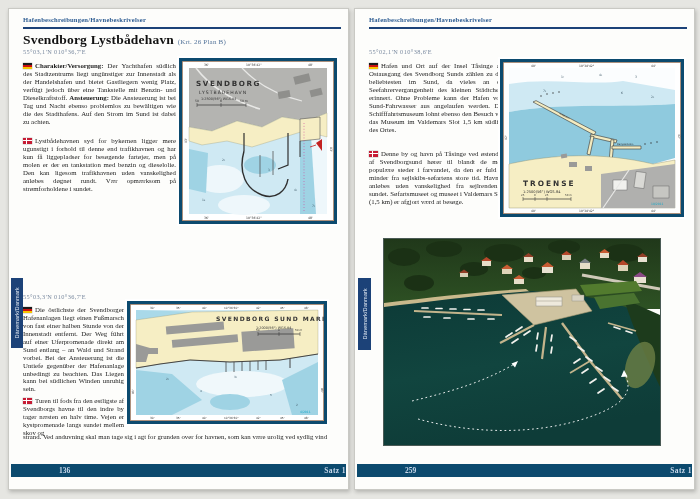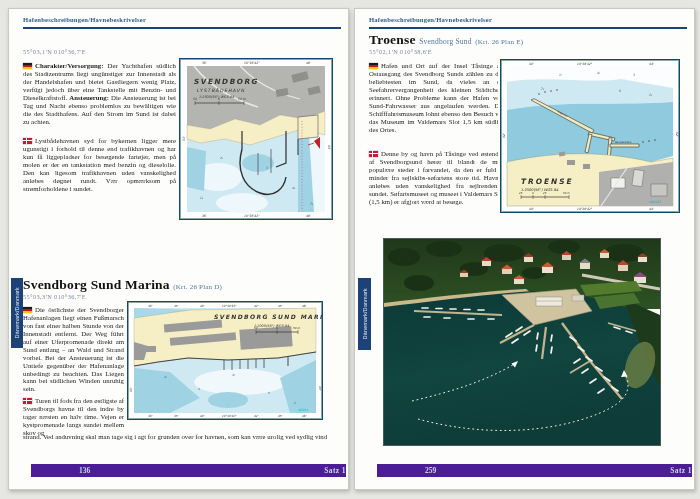--- a/index.html
+++ b/index.html
@@ -20,40 +20,44 @@
   .para{position:absolute;font-size:6.8px;line-height:1.17;color:#1d1d1d;
         text-align:justify;}
   .para b{font-weight:bold;}
   .flag{display:inline-block;width:9px;height:5.5px;vertical-align:-0.5px;margin-right:3px;
         box-shadow:0 0 0 .3px #aaa;}
   .flag-de{background:linear-gradient(to bottom,#1a1a1a 33%,#cc1111 33%,#cc1111 66%,#f5c400 66%);}
   .flag-dk{background:
       linear-gradient(to right,rgba(0,0,0,0) 2.6px,#fff 2.6px,#fff 4.2px,rgba(0,0,0,0) 4.2px),
       linear-gradient(to bottom,rgba(0,0,0,0) 2px,#fff 2px,#fff 3.4px,rgba(0,0,0,0) 3.4px),
       #c61b33;}
-  .chart{position:absolute;background:#5eead4;border:1px solid #0c4a6e;box-shadow:0 0 0 2px #fff;font-style:italic;}
+  .chart{position:absolute;background:#f97316;border:3px solid #0c4a6e;box-shadow:0 0 0 2px #fff;}
   .chart svg{display:block;}
   svg text{font-family:"DejaVu Sans", sans-serif;}
   .sidetab{position:absolute;width:12px;background:#1c4278;color:#e8eef6;
            display:flex;align-items:center;justify-content:center;}
   .sidetab span{writing-mode:vertical-rl;transform:rotate(180deg);font-size:5.2px;
                 font-family:"Liberation Sans", sans-serif;letter-spacing:.3px;white-space:nowrap;}
-  .footerbar{position:absolute;left:2px;right:2px;top:455px;height:13px;background:#4c1d95;
-             color:#c9d8ea;font-size:7.5px;font-weight:bold;margin-left:20px;}
+  .footerbar{position:absolute;left:2px;right:2px;top:455px;height:13px;background:#0c4a6e;
+             color:#c9d8ea;font-size:7.5px;font-weight:bold;}
   .footerbar .pnum{position:absolute;left:48px;top:2.4px;}
   .footerbar .ftitle{position:absolute;left:0;right:0;top:2.4px;text-align:right;letter-spacing:.4px;}
   .photo{position:absolute;border:1px solid #4a5a55;}
 </style>
 </head>
 <body>
 
 <div class="page" id="page-left">
   <div class="hdr">Hafenbeschreibungen/Havnebeskrivelser</div>
   <div class="hdr-rule"></div>
 
+  <div class="title" style="top:23px;">
+    <span>Svendborg Lystbådehavn</span>
+    <span class="suffix">(Krt. 26 Plan B)</span>
+  </div>
   <div class="coords" style="top:39px;">55°03,1'N  010°36,7'E</div>
 
   <div class="para" style="left:14px;top:53px;width:153px;">
     <span class="flag flag-de"></span><b>Charakter/Versorgung: </b><span>Der Yachthafen südlich des Stadtzentrums liegt ungünstiger zur Innenstadt als der Handelshafen und bietet Gastliegern wenig Platz, verfügt jedoch über eine Tankstelle mit Benzin- und Dieselkraftstoff. </span><b>Ansteuerung: </b><span>Die Ansteuerung ist bei Tag und Nacht ebenso problemlos zu bewältigen wie die des Stadthafens. Auf den Strom im Sund ist dabei zu achten.</span>
   </div>
 
   <div class="para" style="left:14px;top:128px;width:153px;">
     <span class="flag flag-dk"></span><span>Lystbådehavnen syd for bykernen ligger mere ugunstigt i forhold til denne end trafikhavnen og har kun få liggepladser for besøgende fartøjer, men på molen er der en tankstation med benzin og dieselolie. Den kan ligesom trafikhavnen uden vanskelighed anløbes døgnet rundt. Vær opmærksom på strømforholdene i sundet.</span>
   </div>
 
@@ -118,24 +122,20 @@
       <g fill="#46606e" font-size="3">
         <text x="40" y="100">2₅</text>
         <text x="86" y="110">3</text>
         <text x="112" y="130">4₂</text>
         <text x="130" y="146">7₂</text>
         <text x="20" y="140">1₈</text>
       </g>
     </svg>
   </div>
 
-  <div class="title" style="top:268px;">
-    <span>Svendborg Sund Marina</span>
-    <span class="suffix">(Krt. 26 Plan D)</span>
-  </div>
   <div class="coords" style="top:284px;">55°03,3'N  010°36,7'E</div>
 
   <div class="para" style="left:14px;top:297px;width:101px;">
     <span class="flag flag-de"></span><span>Die östlichste der Svendborger Hafenanlagen liegt einen Fußmarsch von fast einer halben Stunde von der Innenstadt entfernt. Der Weg führt auf einer Uferpromenade direkt am Sund entlang – an Wald und Strand vorbei. Bei der Ansteuerung ist die Untiefe gegenüber der Hafenanlage unbedingt zu beachten. Das Liegen kann bei südlichen Winden unruhig sein.</span>
   </div>
   <div class="para" style="left:14px;top:388px;width:101px;">
     <span class="flag flag-dk"></span><span>Turen til fods fra den østligste af Svendborgs havne til den indre by tager næsten en halv time.  Vejen er kystpromenade langs sundet mellem skov og</span>
   </div>
   <div class="para" style="left:14px;top:424px;width:322px;">
     <span>strand.  Ved anduvning skal man tage sig i agt for grunden over for havnen, som kan være urolig ved sydlig vind</span>
@@ -212,25 +212,20 @@
   <div class="footerbar">
     <span class="pnum">136</span>
     <span class="ftitle">Satz 1</span>
   </div>
 </div>
 
 <div class="page" id="page-right">
   <div class="hdr">Hafenbeschreibungen/Havnebeskrivelser</div>
   <div class="hdr-rule"></div>
 
-  <div class="title" style="top:23px;">
-    <span>Troense</span>
-    <span class="subtitle">Svendborg Sund</span>
-    <span class="suffix">(Krt. 26 Plan E)</span>
-  </div>
   <div class="coords" style="top:39px;">55°02,1'N  010°38,6'E</div>
 
   <div class="para" style="left:14px;top:53px;width:136px;">
     <span class="flag flag-de"></span><span>Hafen und Ort auf der Insel Tåsinge am Ostausgang des Svendborg Sunds zählen zu den beliebtesten im Sund, da vieles an die Seefahrervergangenheit des kleinen Städtchens erinnert. Ohne Probleme kann der Hafen vom Sund-Fahrwasser aus angelaufen werden. Das Schifffahrtsmuseum lohnt ebenso den Besuch wie das Museum im Valdemars Slot 1,5 km südlich des Ortes.</span>
   </div>
   <div class="para" style="left:14px;top:141px;width:136px;">
     <span class="flag flag-dk"></span><span>Denne by og havn på Tåsinge ved østenden af Svendborgsund hører til blandt de mest populære steder i farvandet, da den er fuld af minder fra sejlskibs-søfartens store tid.  Havnen anløbes uden vanskelighed fra sejlrenden i sundet.  Søfartsmuseet og museet i Valdemars Slot (1,5 km) er afgjort værd at besøge.</span>
   </div>
 
   <div class="chart" style="left:145px;top:50px;width:178px;height:152px;">

